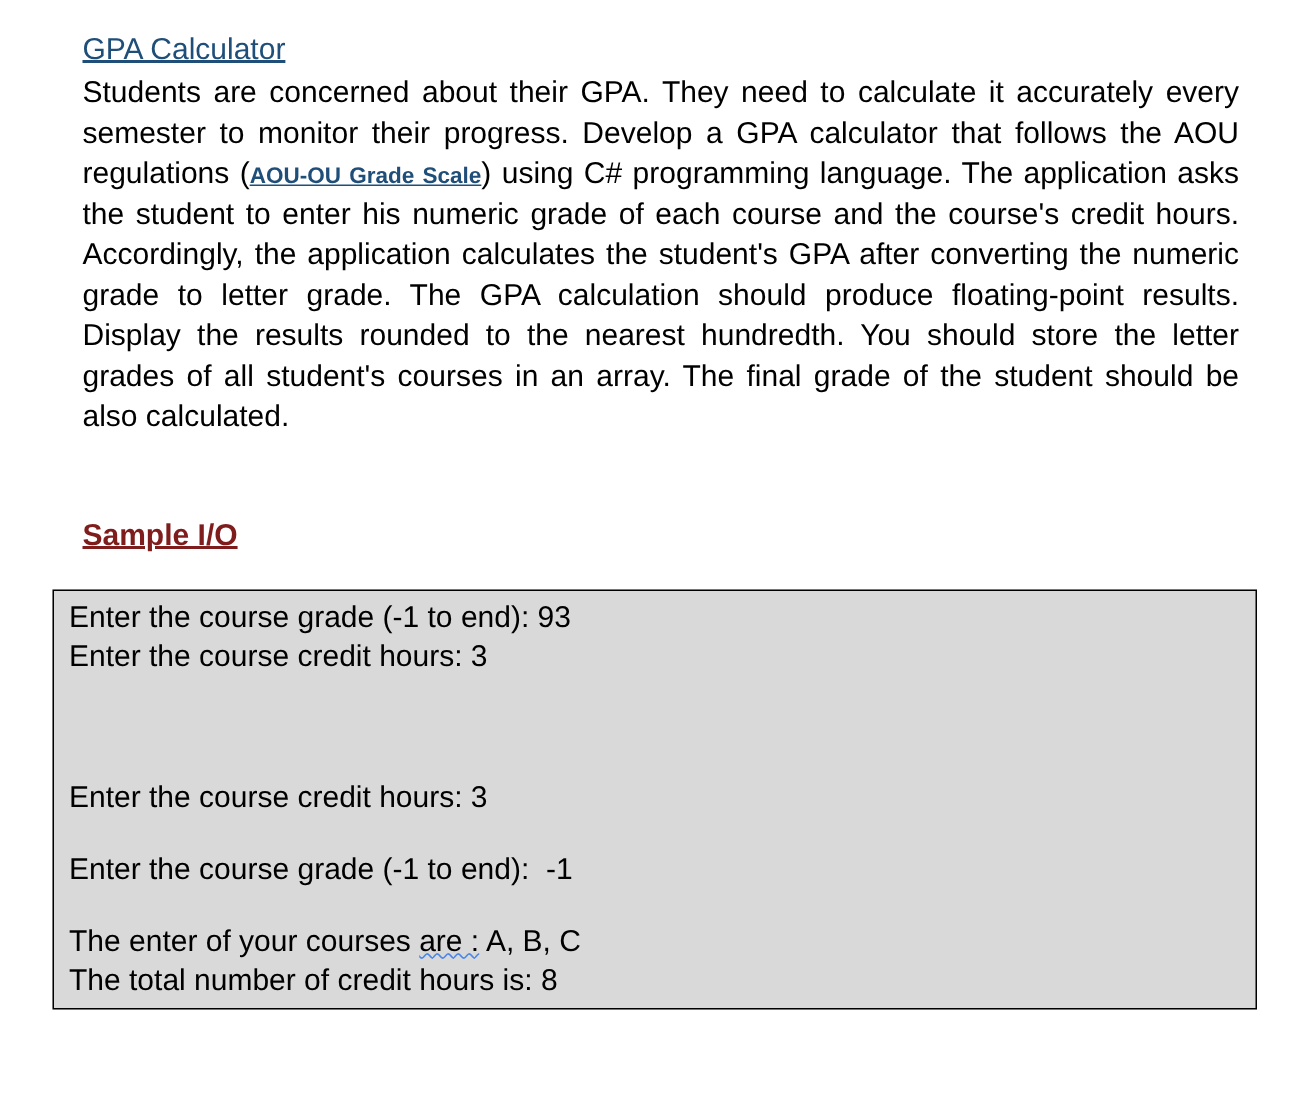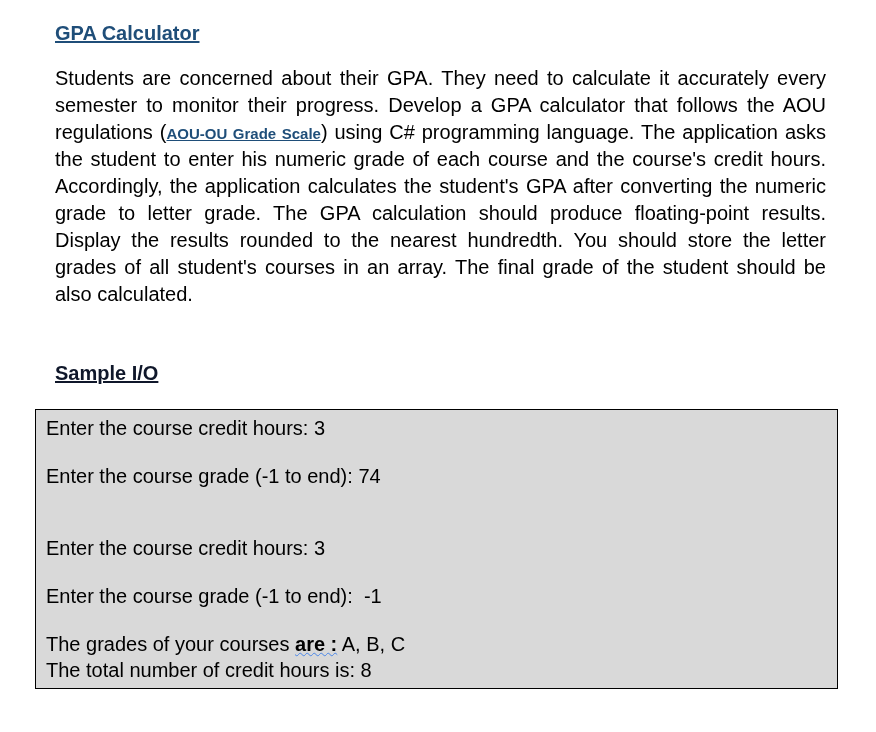--- a/index.html
+++ b/index.html
@@ -10,43 +10,43 @@
     body {
       font-family: Arial, Helvetica, sans-serif;
       background: #ffffff;
       width: 876px;
       padding: 20px 50px 40px 55px;
       font-size: 20px;
       line-height: 1.35;
       color: #000000;
     }
     .title {
-      font-weight: bold;
+      font-weight: normal;
       text-decoration: underline;
       color: #1f4e79;
       font-size: 20px;
-      margin-bottom: 18px;
+      margin-bottom: 2px;
     }
     .description {
       text-align: justify;
       color: #000000;
     }
     .description .bold {
       font-weight: normal;
     }
     .description .link {
       color: #1f4e79;
       text-decoration: underline;
       font-size: 15px;
       font-weight: bold;
     }
     .sample-heading {
       font-weight: bold;
       text-decoration: underline;
-      color: #0f172a;
+      color: #7f1d1d;
       font-size: 20px;
       margin-top: 52px;
       margin-bottom: 22px;
     }
     .io-box {
       background: #d9d9d9;
       border: 1px solid #000000;
       padding: 5px 10px 5px 10px;
       font-size: 20px;
       line-height: 1.3;
@@ -60,39 +60,38 @@
       height: 22px;
     }
     .io-gap-large {
       height: 46px;
     }
     .squiggle {
       text-decoration: underline;
       text-decoration-style: wavy;
       text-decoration-color: #4a86e8;
       text-decoration-thickness: 1px;
-      font-weight: bold;
     }
   </style>
 </head>
 <body>
 
 <div class="title">GPA Calculator</div>
 
 <div class="description">
   <span>Students are concerned about their GPA. They need to calculate it accurately every semester to monitor their progress. Develop a GPA calculator that follows the </span><span class="bold">AOU</span><span> regulations (</span><span class="link">AOU-OU Grade Scale</span><span>) using C# programming language. The application asks the student to enter his numeric grade of each course and the course's credit hours. Accordingly, the application calculates the student's GPA after converting the numeric grade to letter grade. The GPA calculation should produce floating-point results. Display the results rounded to the nearest hundredth. You should store the letter grades of all student's courses in an array. The final grade of the student should be also calculated.</span>
 </div>
 
 <div class="sample-heading">Sample I/O</div>
 
 <div class="io-box">
+  <div class="io-line">Enter the course grade (-1 to end): 93</div>
   <div class="io-line">Enter the course credit hours: 3</div>
   <div class="io-gap"></div>
-  <div class="io-line">Enter the course grade (-1 to end): 74</div>
   <div class="io-gap-large"></div>
   <div class="io-line">Enter the course credit hours: 3</div>
   <div class="io-gap"></div>
   <div class="io-line">Enter the course grade (-1 to end):  -1</div>
   <div class="io-gap"></div>
-  <div class="io-line"><span>The grades of your courses </span><span class="squiggle">are :</span><span> A, B, C</span></div>
+  <div class="io-line"><span>The enter of your courses </span><span class="squiggle">are :</span><span> A, B, C</span></div>
   <div class="io-line">The total number of credit hours is: 8</div>
 
 </div>
 
 </body></html>

